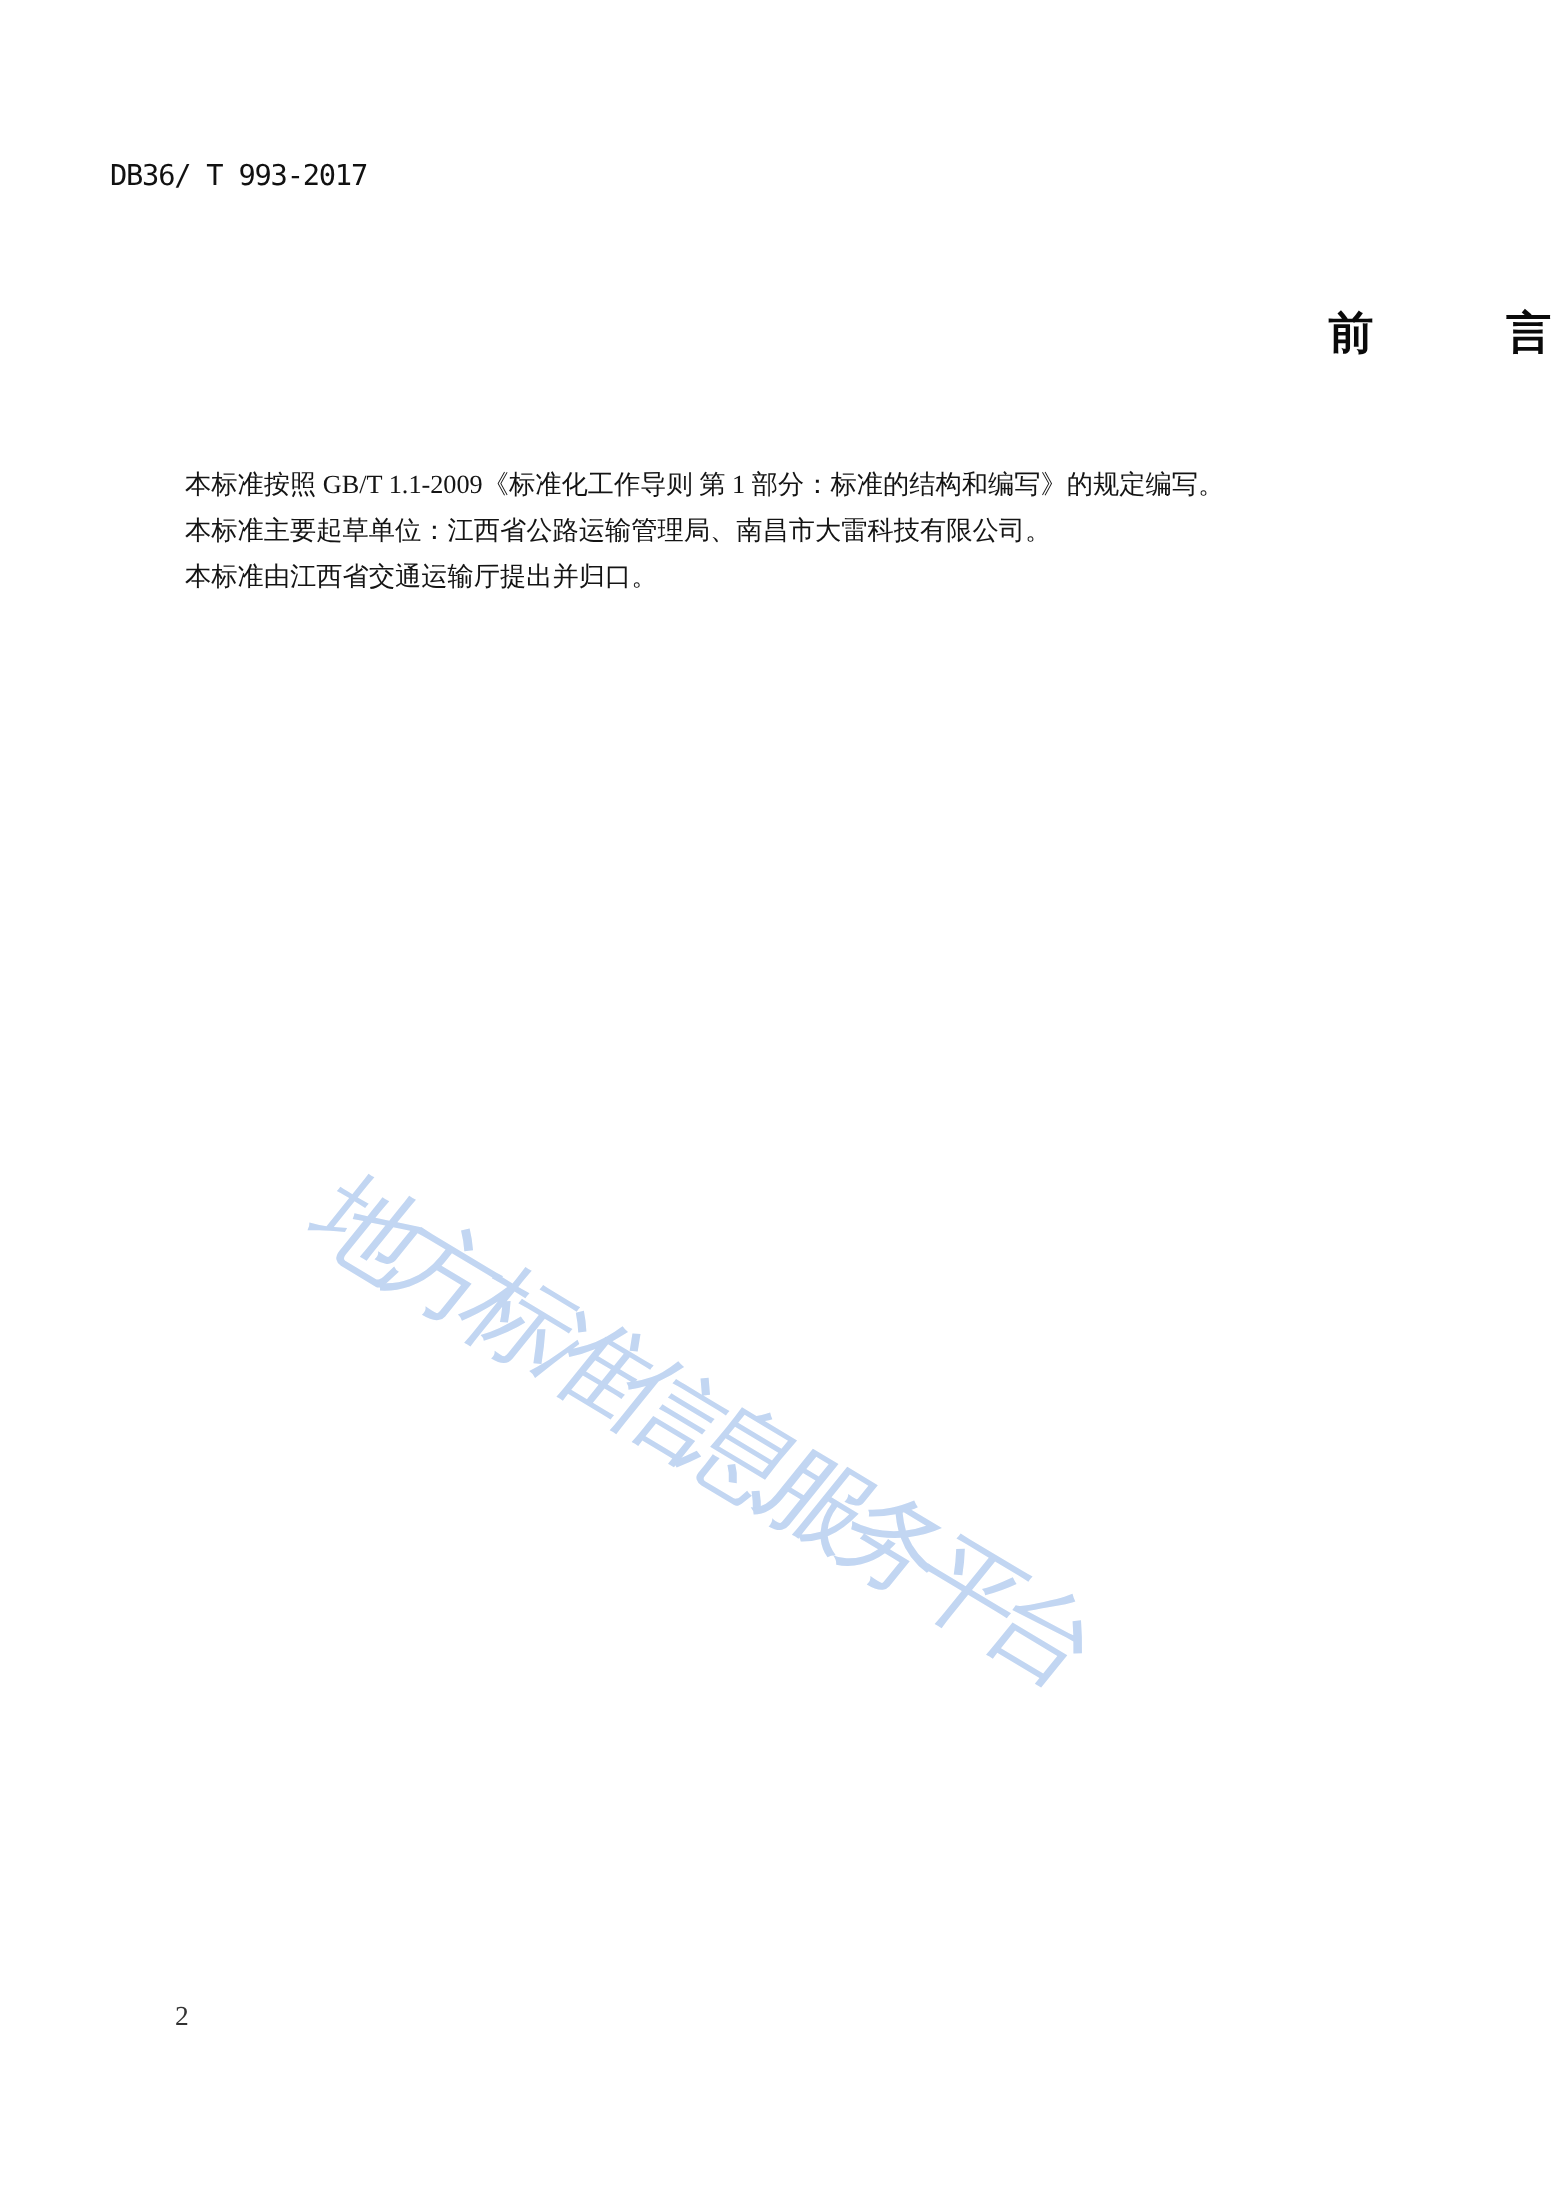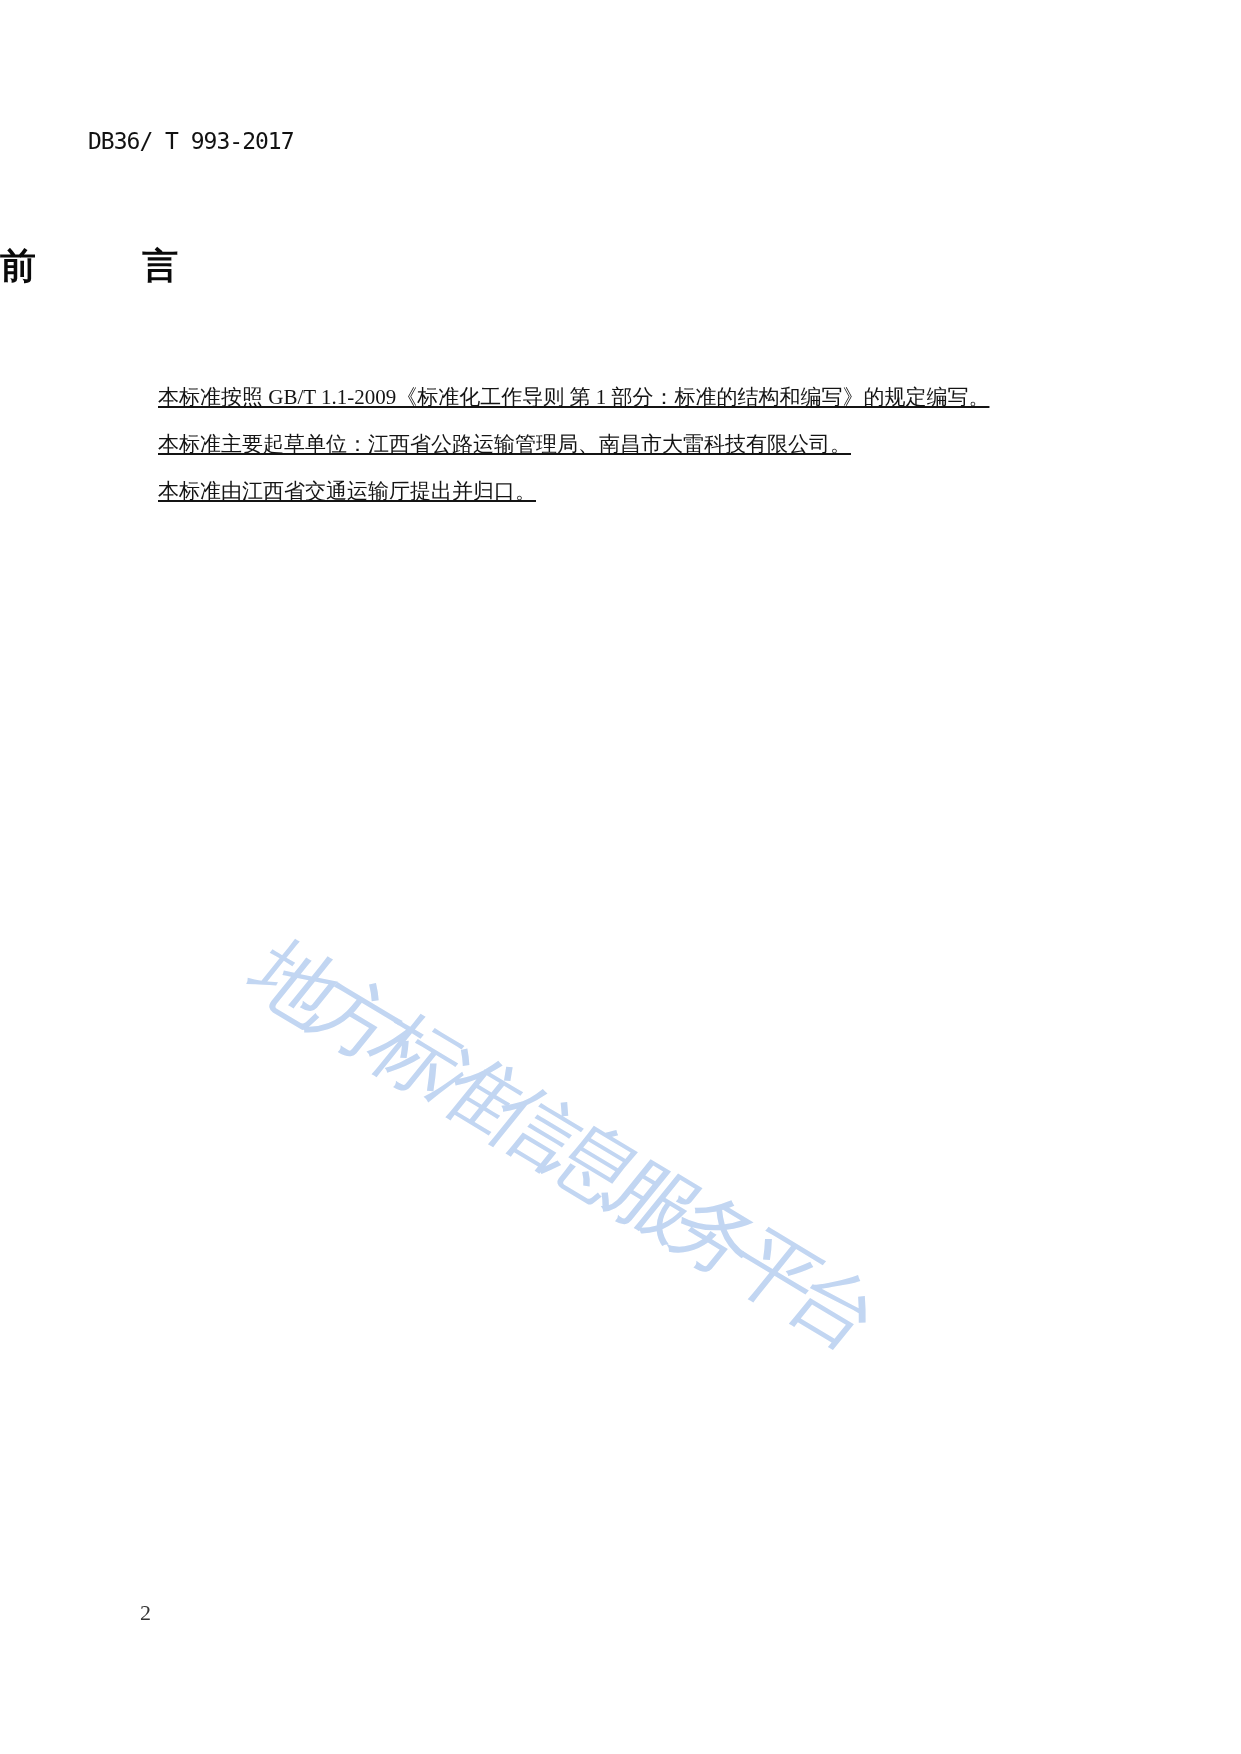--- a/index.html
+++ b/index.html
@@ -25,41 +25,40 @@
     letter-spacing: -1px;
     color: #111;
     white-space: nowrap;
   }
   .doc-title {
     position: absolute;
     left: 0;
     top: 242px;
     width: 1241px;
     margin: 0;
-    text-align: left;
+    text-align: right;
     font-family: "DejaVu Sans", "Liberation Sans", sans-serif;
     font-weight: 600;
     font-size: 36px;
     color: #0a0a0a;
     word-spacing: 2.6em;
     white-space: nowrap;
   }
   .body-block {
     position: absolute;
     left: 100px;
     top: 366px;
     width: 1045px;
     font-size: 21px;
     line-height: 31px;
     color: #141414;
   }
   .para {
-    margin: 16px;
+    margin: 6px;
     white-space: nowrap;
-    text-decoration: underline;
   }
   .para.indent {
     text-indent: 2em;
   }
   .watermark {
     position: absolute;
     left: 295px;
     top: 920px;
     transform: rotate(31deg) skewX(-8deg);
     transform-origin: left top;

